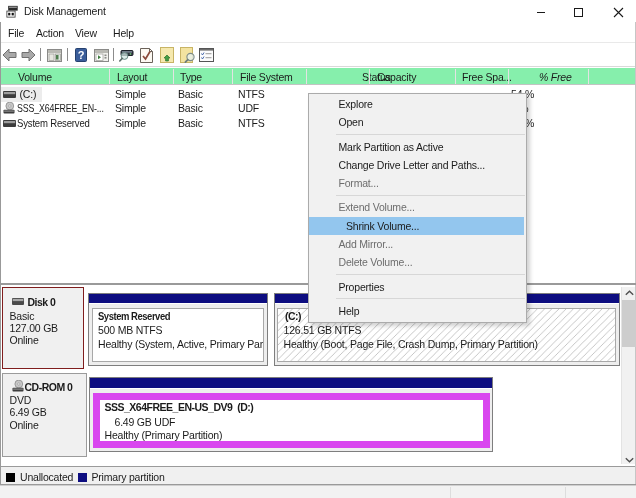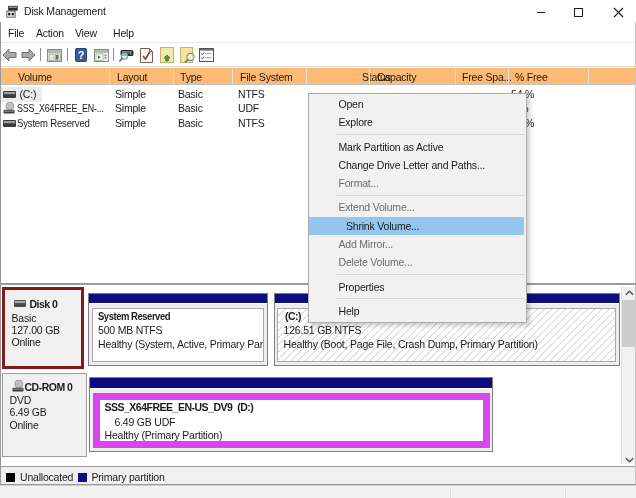--- a/index.html
+++ b/index.html
@@ -97,29 +97,29 @@
 <svg class="abs" style="left:199px;top:48px;" width="15" height="14" viewBox="0 0 15 14">
   <rect x="0.5" y="0.5" width="14" height="13" fill="#fcfcfc" stroke="#555555"></rect>
   <rect x="1" y="1" width="13" height="1.6" fill="#6c6c6c"></rect>
   <path d="M2.5 5.5 L3.5 7 L5 4.5" fill="none" stroke="#4466aa" stroke-width="1"></path>
   <rect x="6.5" y="5.2" width="6" height="1" fill="#9a9a9a"></rect>
   <path d="M2.5 9.5 L3.5 11 L5 8.5" fill="none" stroke="#4466aa" stroke-width="1"></path>
   <rect x="6.5" y="9.2" width="6" height="1" fill="#9a9a9a"></rect>
 </svg>
 <div class="abs" style="left:1px;top:66px;width:634px;height:1px;background:#d9d9d9;"></div>
 
-<div class="abs" style="left:1px;top:68px;width:634px;height:17px;background:#fdba74;border-bottom:1.5px solid #c3c3c3;">
+<div class="abs" style="left:1px;top:68px;width:634px;height:17px;background:#86efac;border-bottom:1.5px solid #c3c3c3;">
   <div class="abs" style="left:17px;top:3px;">Volume</div>
   <div class="abs" style="left:116px;top:3px;">Layout</div>
   <div class="abs" style="left:179px;top:3px;">Type</div>
   <div class="abs" style="left:239px;top:3px;">File System</div>
   <div class="abs" style="left:313px;top:3px;margin-left:48px;">Status</div>
   <div class="abs" style="left:376px;top:3px;">Capacity</div>
   <div class="abs" style="left:461px;top:3px;">Free Spa...</div>
-  <div class="abs" style="left:514px;top:3px;">% Free</div>
+  <div class="abs" style="left:538px;top:3px;font-style:italic;">% Free</div>
   <div class="abs" style="left:108px;top:1px;width:1px;height:15px;background:#e3e3e3;"></div>
   <div class="abs" style="left:172px;top:1px;width:1px;height:15px;background:#e3e3e3;"></div>
   <div class="abs" style="left:231px;top:1px;width:1px;height:15px;background:#e3e3e3;"></div>
   <div class="abs" style="left:305px;top:1px;width:1px;height:15px;background:#e3e3e3;"></div>
   <div class="abs" style="left:368px;top:1px;width:1px;height:15px;background:#e3e3e3;"></div>
   <div class="abs" style="left:454px;top:1px;width:1px;height:15px;background:#e3e3e3;"></div>
   <div class="abs" style="left:507px;top:1px;width:1px;height:15px;background:#e3e3e3;"></div>
   <div class="abs" style="left:587px;top:1px;width:1px;height:15px;background:#e3e3e3;"></div>
 </div>
 
@@ -152,21 +152,21 @@
   <rect x="0.8" y="1" width="11.4" height="2.2" fill="#9d9d9d"></rect>
 </svg>
 <div class="abs" style="left:17px;top:117px;transform:scaleX(0.91);transform-origin:left center;">System Reserved</div>
 <div class="abs" style="left:115px;top:117px;">Simple</div>
 <div class="abs" style="left:178px;top:117px;">Basic</div>
 <div class="abs" style="left:238px;top:117px;">NTFS</div>
 <div class="abs" style="left:511px;top:117px;">71 %</div>
 
 <div class="abs" style="left:0px;top:283px;width:636px;height:1.5px;background:#9a9a9a;"></div>
 
-<div class="abs" style="left:1.5px;top:287px;width:82.5px;height:82px;background:#f0f0f0;border:3px solid #7f1d1d;">
+<div class="abs" style="left:1.5px;top:287px;width:82.5px;height:82px;background:#f0f0f0;border:1px solid #7f1d1d;">
   <svg class="abs" style="left:9px;top:10px;" width="12" height="7" viewBox="0 0 12 7">
     <rect x="0" y="0" width="12" height="7" rx="1" fill="#4a4a4a"></rect>
     <rect x="0.7" y="0.9" width="10.6" height="2.2" fill="#a8a8a8"></rect>
   </svg>
   <div class="abs b" style="left:25px;top:8px;">Disk 0</div>
   <div class="abs" style="left:7px;top:21.5px;">Basic</div>
   <div class="abs" style="left:7px;top:33.5px;">127.00 GB</div>
   <div class="abs" style="left:7px;top:45.5px;">Online</div>
 </div>
 
@@ -235,22 +235,22 @@
   <div class="abs" style="left:90.5px;top:3.5px;">Primary partition</div>
 </div>
 
 <div class="abs" style="left:0px;top:485px;width:636px;height:13px;background:#f2f2f2;border-top:1px solid #cfcfcf;">
   <div class="abs" style="left:450px;top:1px;width:1px;height:12px;background:#dddddd;"></div>
   <div class="abs" style="left:565px;top:1px;width:1px;height:12px;background:#dddddd;"></div>
 </div>
 
 <div class="abs" style="left:308px;top:93px;width:219px;height:230px;background:#f1f1f1;border:1px solid #ababab;box-shadow:2.5px 2.5px 4px rgba(0,0,0,0.18);">
   <div style="padding-top:1px;">
+    <div style="height:18.3px;line-height:18.3px;padding-left:29.5px;">Explore</div>
     <div style="height:18.3px;line-height:18.3px;padding-left:29.5px;">Open</div>
-    <div style="height:18.3px;line-height:18.3px;padding-left:29.5px;">Explore</div>
     <div style="height:6px;position:relative;">
         <div style="position:absolute;left:26.5px;right:1px;top:2.5px;height:1px;background:#d7d7d7;"></div>
       </div>
     <div style="height:18.3px;line-height:18.3px;padding-left:29.5px;">Mark Partition as Active</div>
     <div style="height:18.3px;line-height:18.3px;padding-left:29.5px;">Change Drive Letter and Paths...</div>
     <div style="height:18.3px;line-height:18.3px;padding-left:29.5px;color:#6d6d6d;">Format...</div>
     <div style="height:6px;position:relative;">
         <div style="position:absolute;left:26.5px;right:1px;top:2.5px;height:1px;background:#d7d7d7;"></div>
       </div>
     <div style="height:18.3px;line-height:18.3px;padding-left:29.5px;color:#6d6d6d;">Extend Volume...</div>

